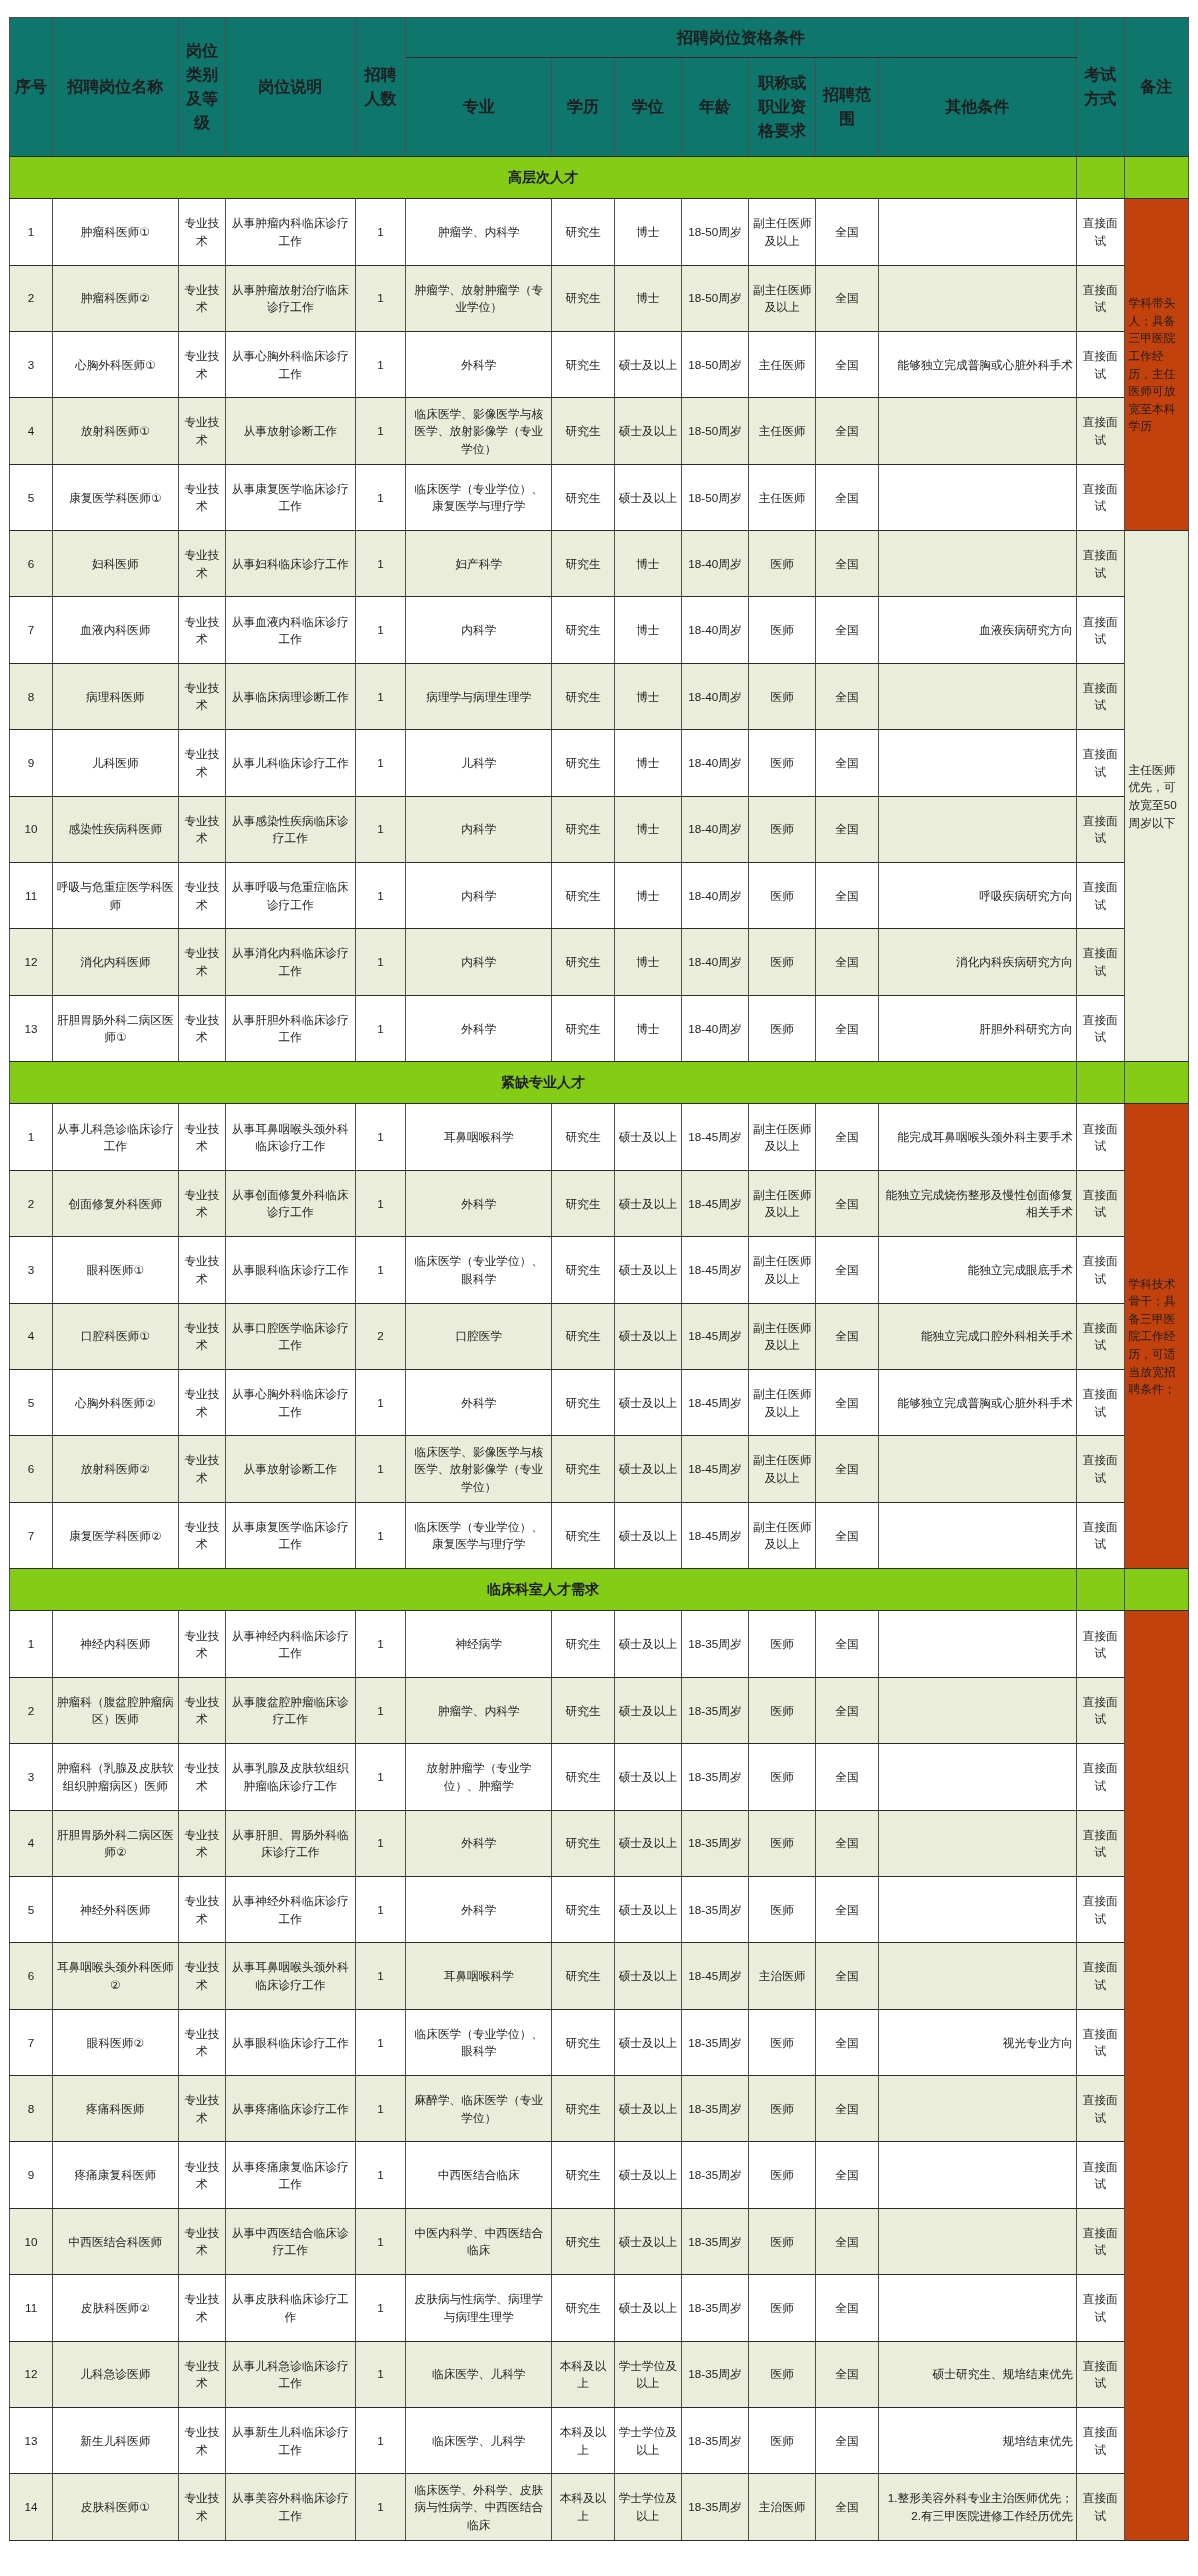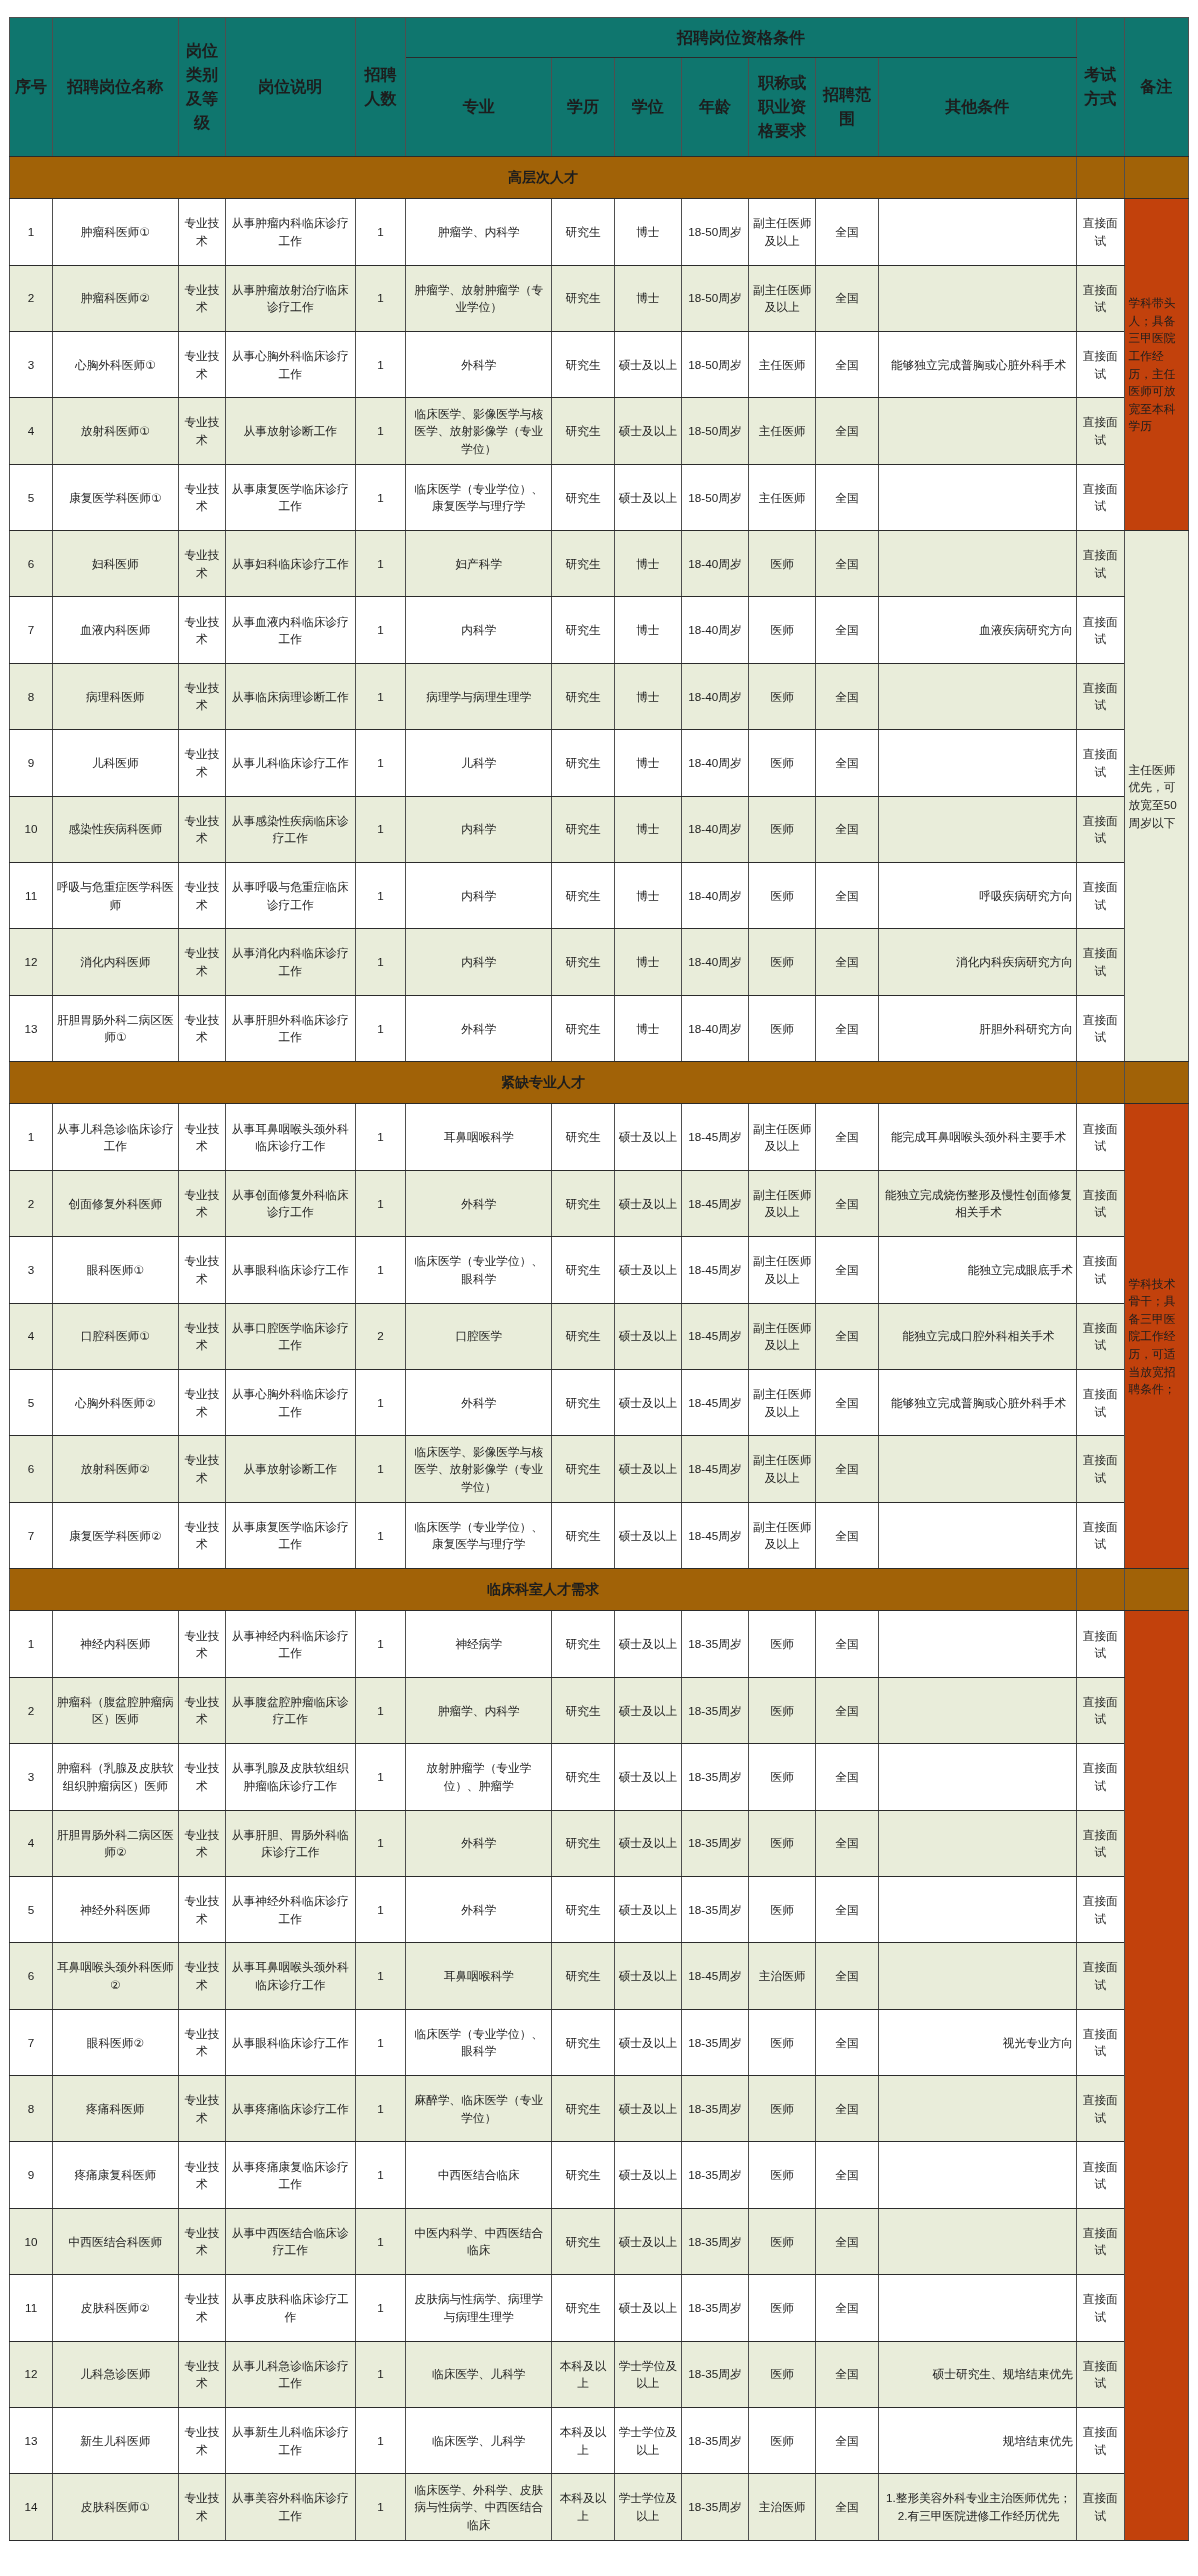--- a/index.html
+++ b/index.html
@@ -21,23 +21,23 @@
     padding:3.7px 2.8px;line-height:1.5;word-break:break-all;
   }
   .plan thead th{
     background:#0f766e;font-size:16px;font-weight:bold;
   }
   .plan thead tr.h1 th{height:32px;}
   .plan thead tr.h2 th{height:90px;}
   .plan td{font-size:11.7px;background:#ffffff;height:58px;}
   .plan tr.shaded td{background:#e9edda;}
   .plan tr.section-row td{
-    background:#a16207;font-size:14px;font-weight:bold;height:34px;
+    background:#84cc16;font-size:14px;font-weight:bold;height:34px;
   }
-  .plan td.other-cell{text-align:center;padding-left:5.6px;}
+  .plan td.other-cell{text-align:right;padding-left:5.6px;}
   .plan td.other-cell.center{text-align:right;}
   .plan td.remark-cell{font-size:11.7px;background:#c2410c;text-align:left;padding:3.7px;}
 </style>
 </head>
 <body>
 
 <div class="page">
 
   <table class="plan">
     <colgroup>

